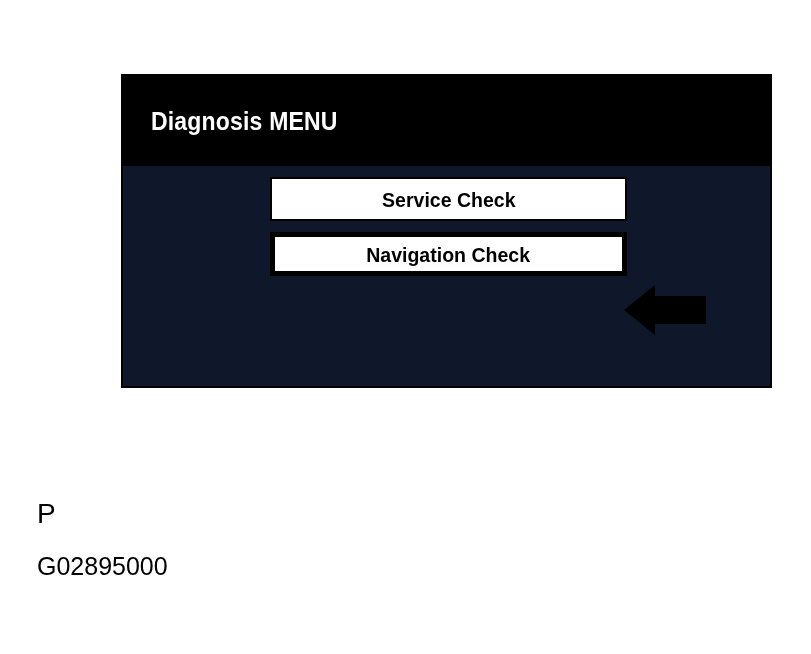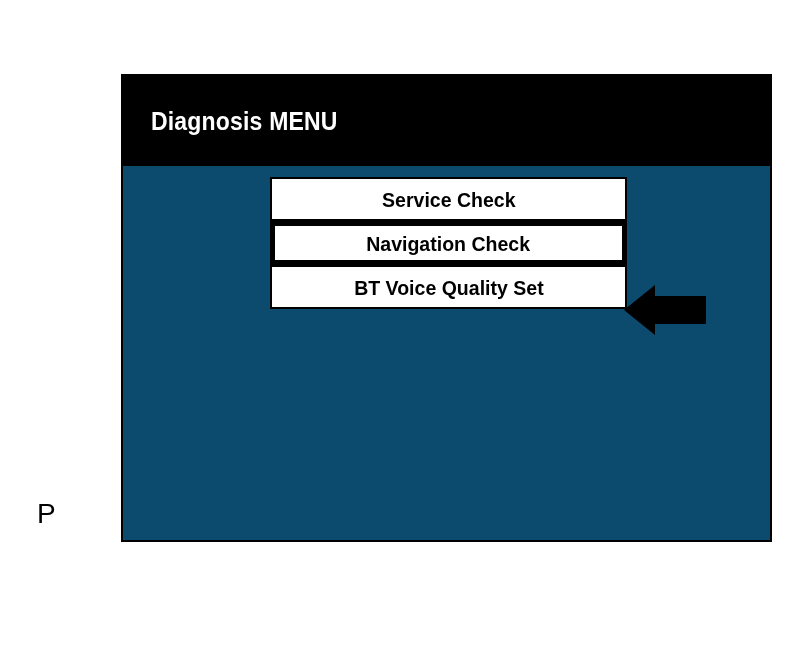--- a/index.html
+++ b/index.html
@@ -14,24 +14,24 @@
     font-family: "Liberation Sans", sans-serif;
     -webkit-font-smoothing: none;
   }
 
   
   #screen-panel {
     position: absolute;
     left: 121px;
     top: 74px;
     width: 651px;
-    height: 468px;
+    height: 314px;
     box-sizing: border-box;
     border: 2px solid #000000;
-    background: #0c4a6e;
+    background: #0f172a;
     overflow: visible;
   }
 
   #title-bar {
     position: absolute;
     left: 0;
     top: 0;
     right: 0;
     height: 90px;
     background: #000000;
@@ -58,20 +58,21 @@
     top: 101px;
     width: 357px;
   }
 
   .menu-button {
     box-sizing: border-box;
     width: 357px;
     height: 44px;
     border: 2px solid #000000;
     background: #ffffff;
+    margin-bottom: 11px;
     display: flex;
     align-items: center;
     justify-content: center;
     position: relative;
   }
   .menu-button:last-child { margin-bottom: 0; }
 
   .menu-button.selected {
     border-width: 5px;
     height: 44px;
@@ -136,28 +137,26 @@
     <div class="menu-button">
       <span class="menu-label">Service Check</span>
     </div>
 
 
     <div class="menu-button selected">
       <span class="menu-label">Navigation Check</span>
     </div>
 
 
-    <div class="menu-button">
-      <span class="menu-label">BT Voice Quality Set</span>
-    </div>
 
   </div>
 </div>
 
 <div id="pointer-arrow">
   <svg width="82" height="54" viewBox="0 0 82 54" xmlns="http://www.w3.org/2000/svg">
     <polygon points="0,27 31,2 31,13 82,13 82,41 31,41 31,52" fill="#000000"></polygon>
   </svg>
 </div>
 
 <div id="caption-block">
   <div id="caption-p">P</div>
+  <div id="caption-code">G02895000</div>
 </div>
 
 </body></html>

